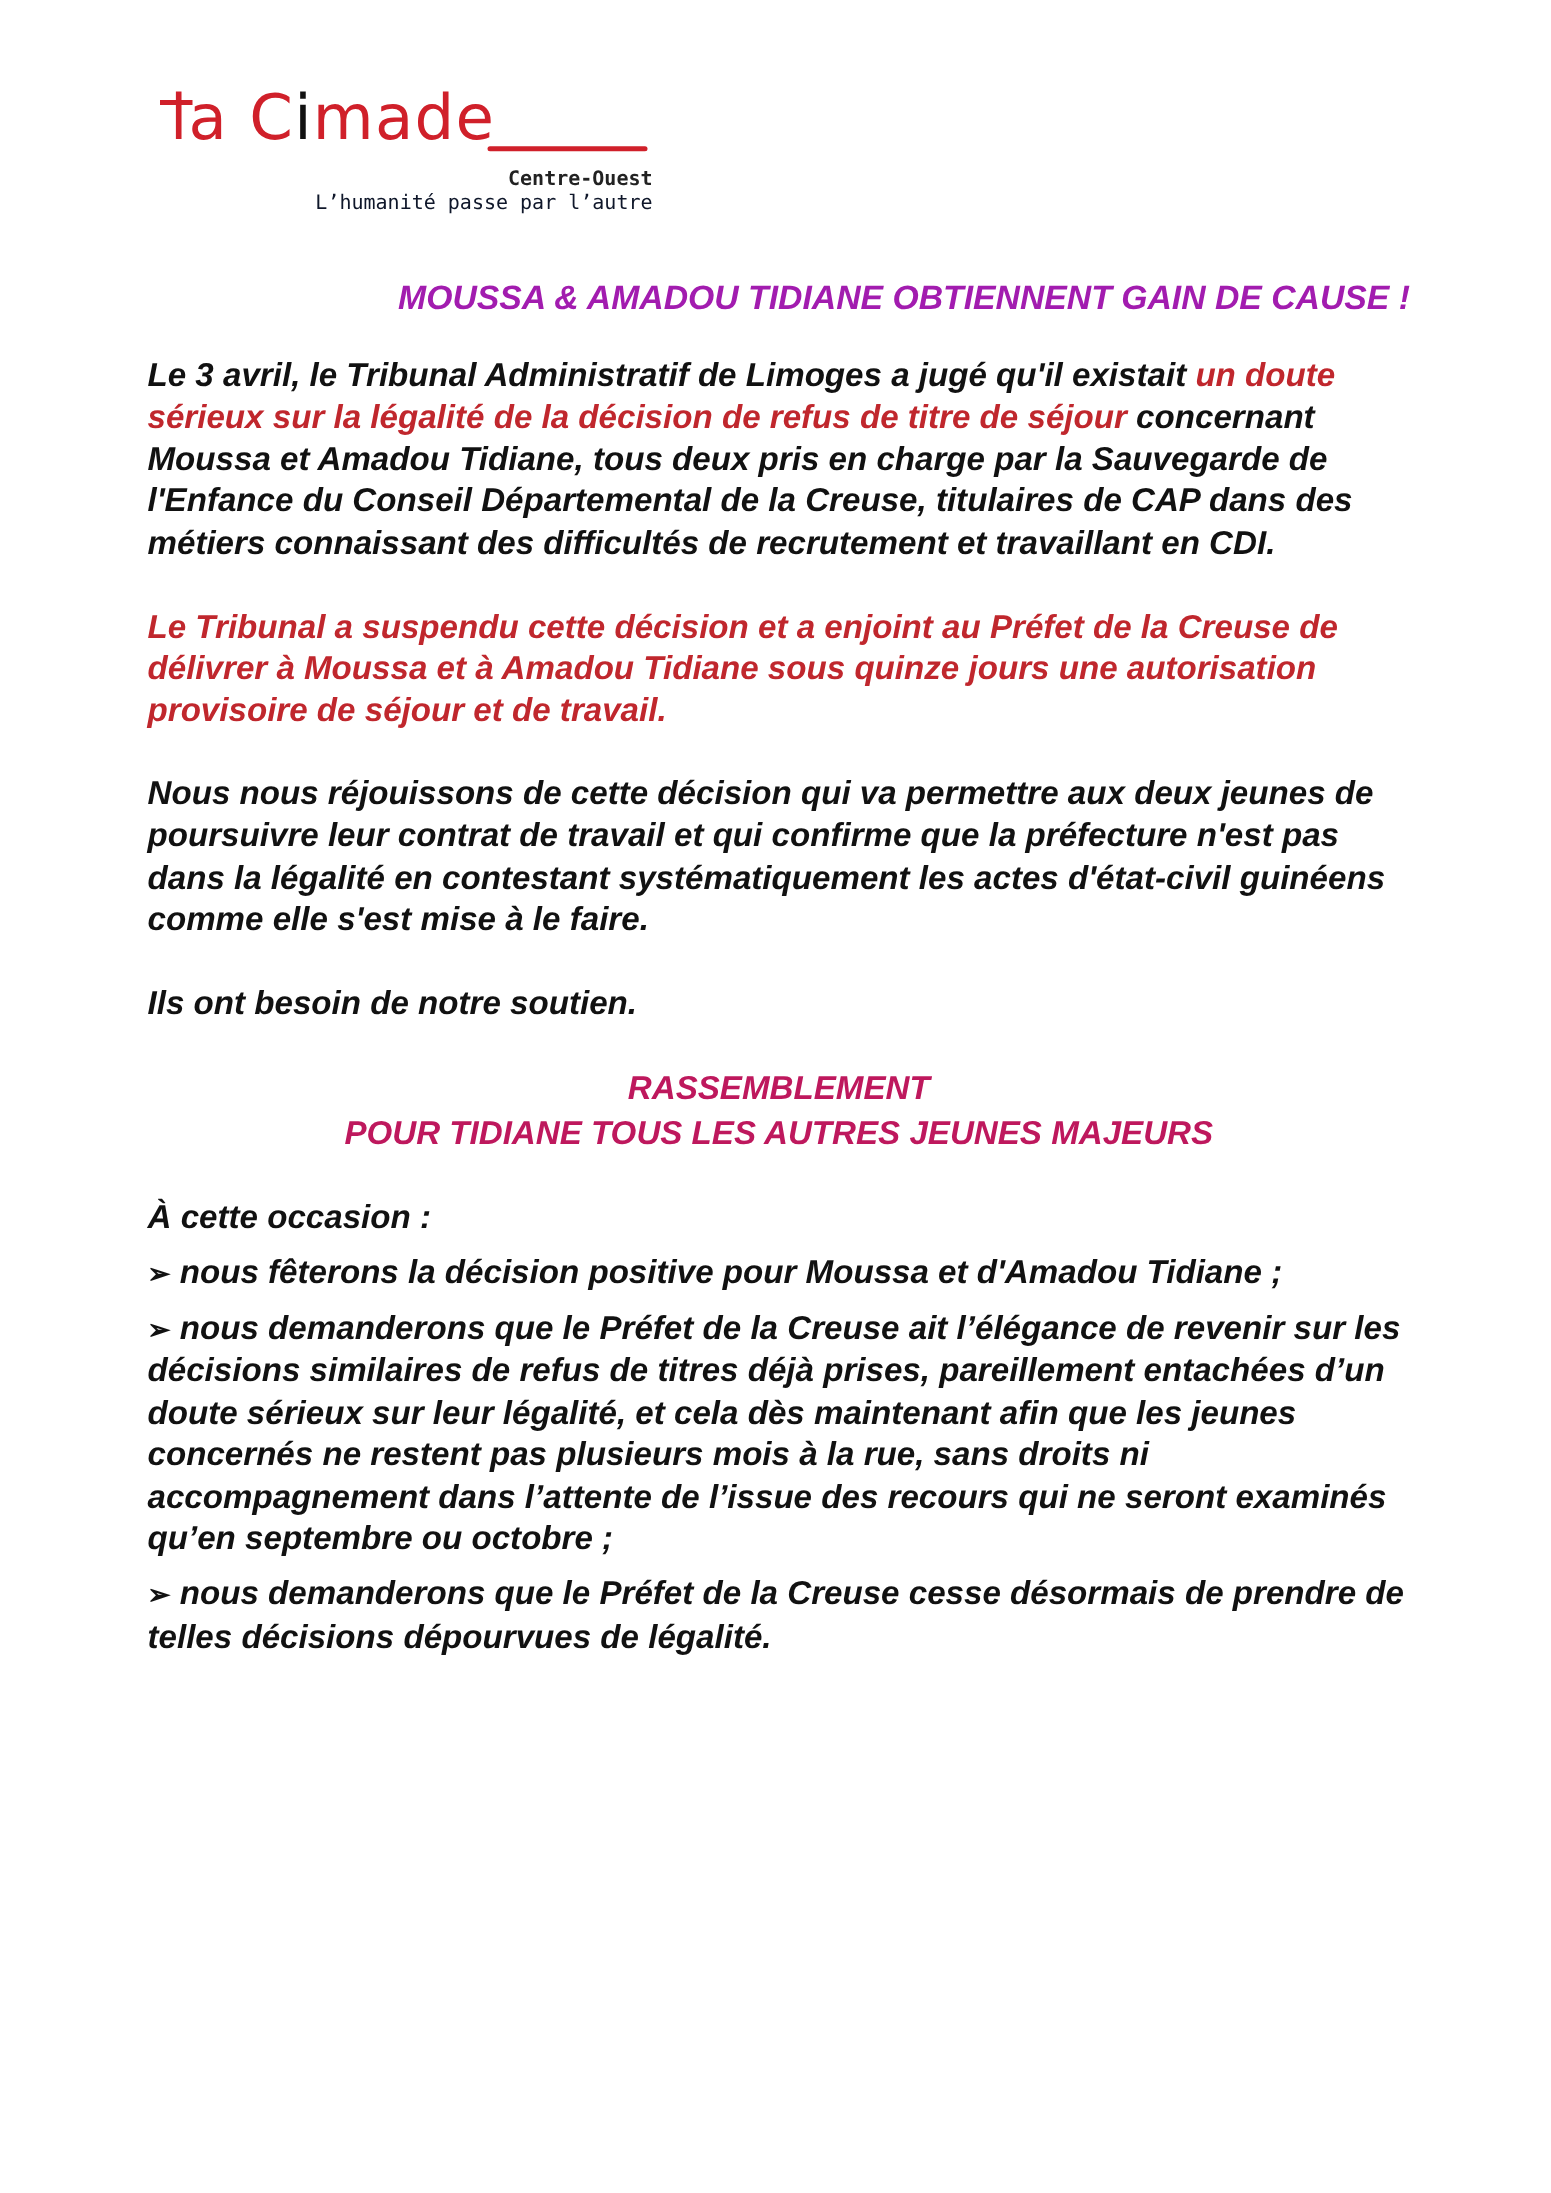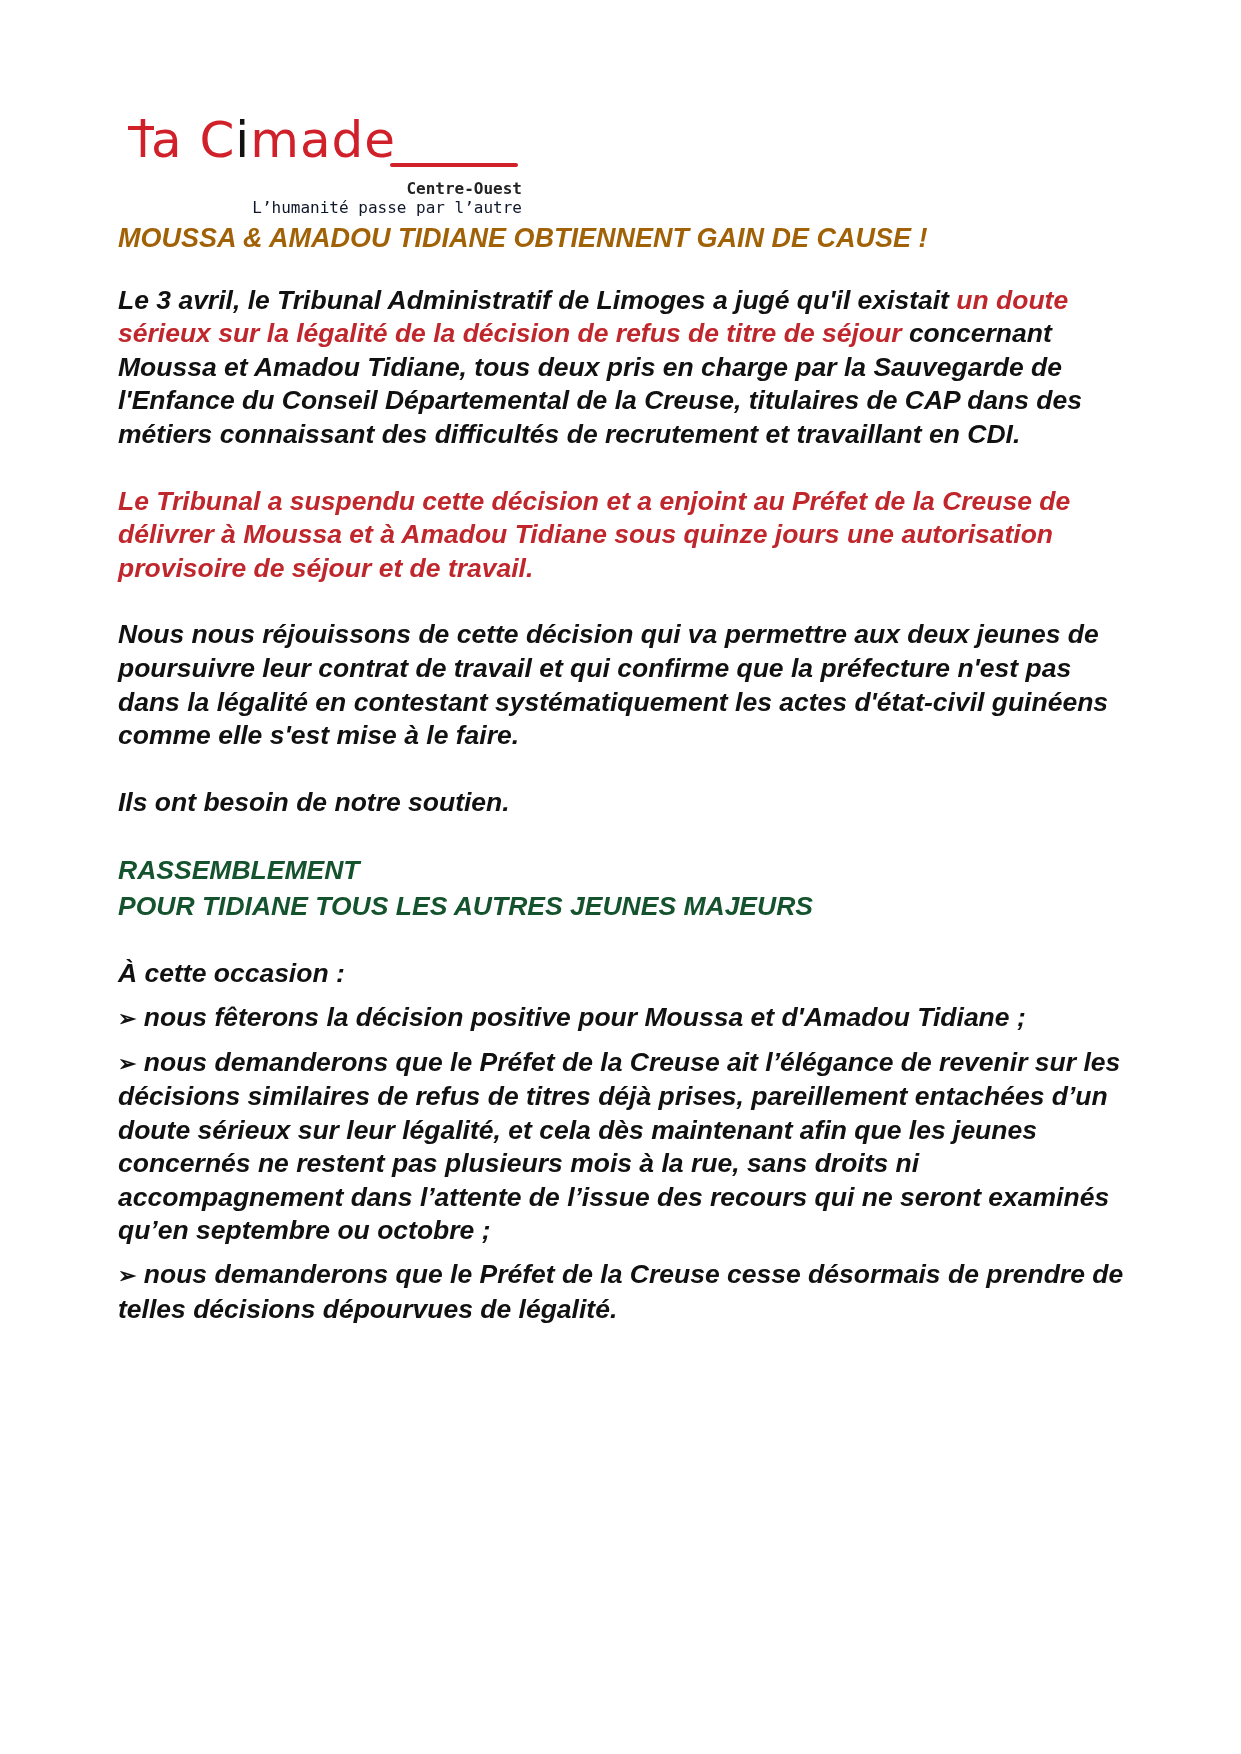--- a/index.html
+++ b/index.html
@@ -1,34 +1,34 @@
 <!DOCTYPE html>
 <html><head>
 <meta charset="utf-8">
 <style>
   html, body { margin:0; padding:0; background:#ffffff; }
   body { width:1241px; height:1754px; position:relative; overflow:hidden;
          font-family:"Liberation Sans", sans-serif; }
-  .logo { position:absolute; left:122px; top:64px; width:400px; height:120px;margin-top:46px; }
+  .logo { position:absolute; left:122px; top:64px; width:400px; height:120px; }
   .logo-word { position:absolute; left:0; top:0; font-family:"DejaVu Sans", sans-serif;
                font-size:50px; color:#d0202a; letter-spacing:1px; line-height:60px; }
   .logo-word .black-i { color:#111; }
   .logo-line { position:absolute; left:268px; top:53px; width:128px; height:4px; background:#d0202a; border-radius:2px; }
   .logo-hook { position:absolute; left:6px; top:16px; width:26px; height:4px; background:#d0202a; }
   .logo-sub { position:absolute; right:0; top:69px; font-family:"DejaVu Sans Mono", monospace;
               font-size:16px; color:#222; font-weight:bold; }
   .logo-tag { position:absolute; right:0; top:88px; font-family:"DejaVu Sans Mono", monospace;
               font-size:16px; color:#0f172a; }
   .doc { position:absolute; left:118px; top:222px; width:1010px;
          font-style:italic; font-weight:bold; font-size:26.5px; line-height:33.6px; color:#111; }
-  .title { text-align:left; color:#a16207; font-size:27px; margin:0 0 28px 0; }
+  .title { text-align:right; color:#a21caf; font-size:27px; margin:0 0 28px 0; }
   .red { color:#c0272d; }
   p { margin:0; }
   .gap { height:33px; }
-  .center { color:#14532d; line-height:36px; }
+  .center { text-align:center; color:#be185d; line-height:36px; }
   .bullet { margin-top:10px; }
   .arrow { font-style:normal; font-size:22px; }
 </style>
 </head>
 <body>
 
 <div class="logo">
   <div class="logo-hook"></div>
   <div class="logo-word">
     <span style="margin-left:14px">la C</span><span class="black-i">i</span><span>made</span>

